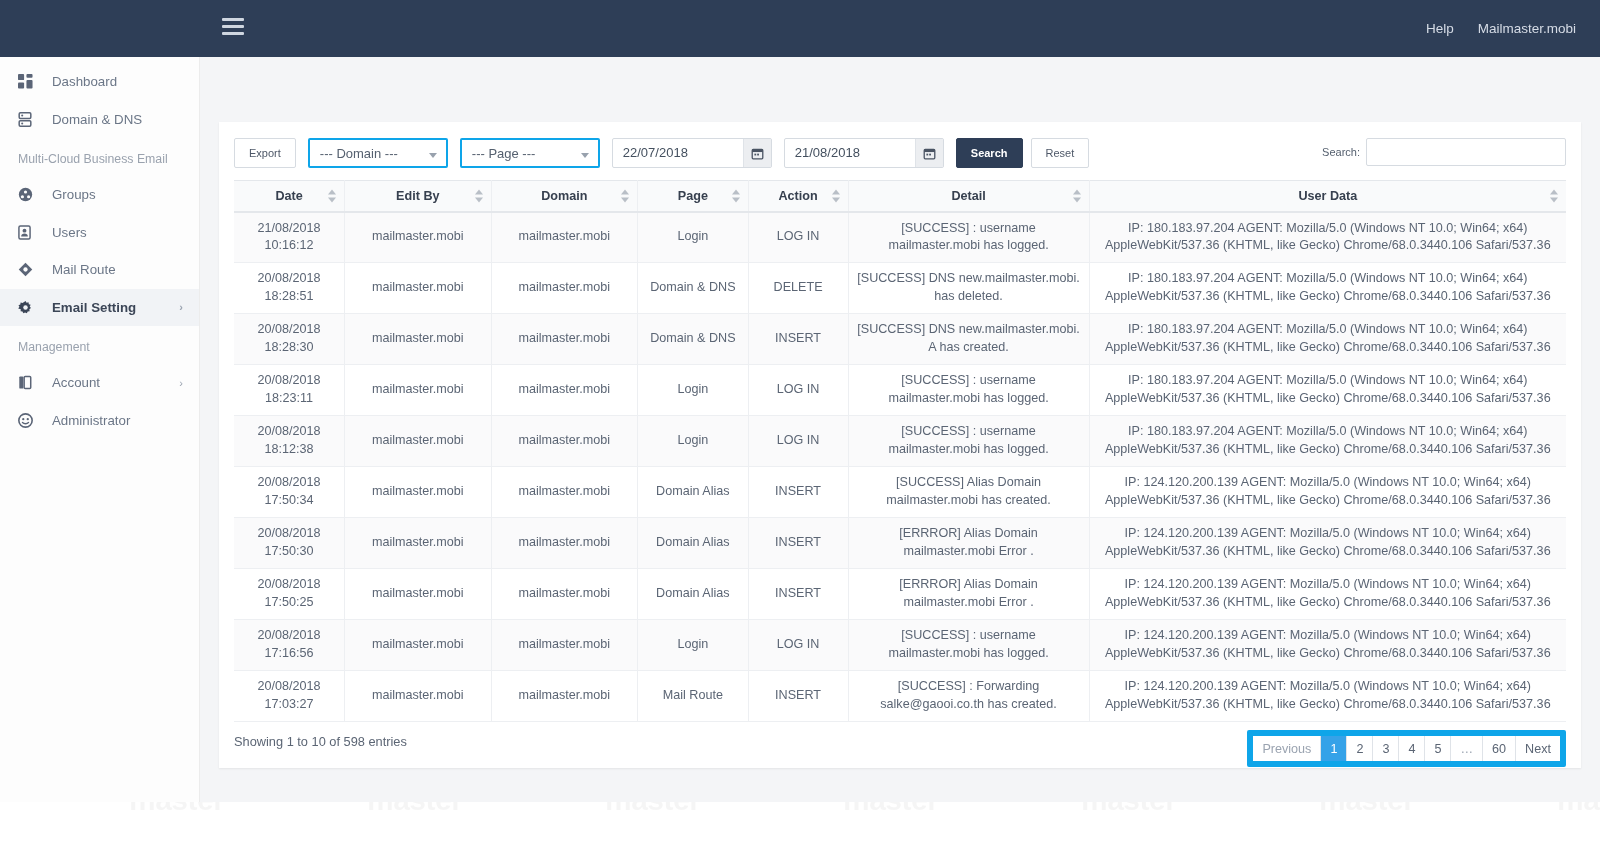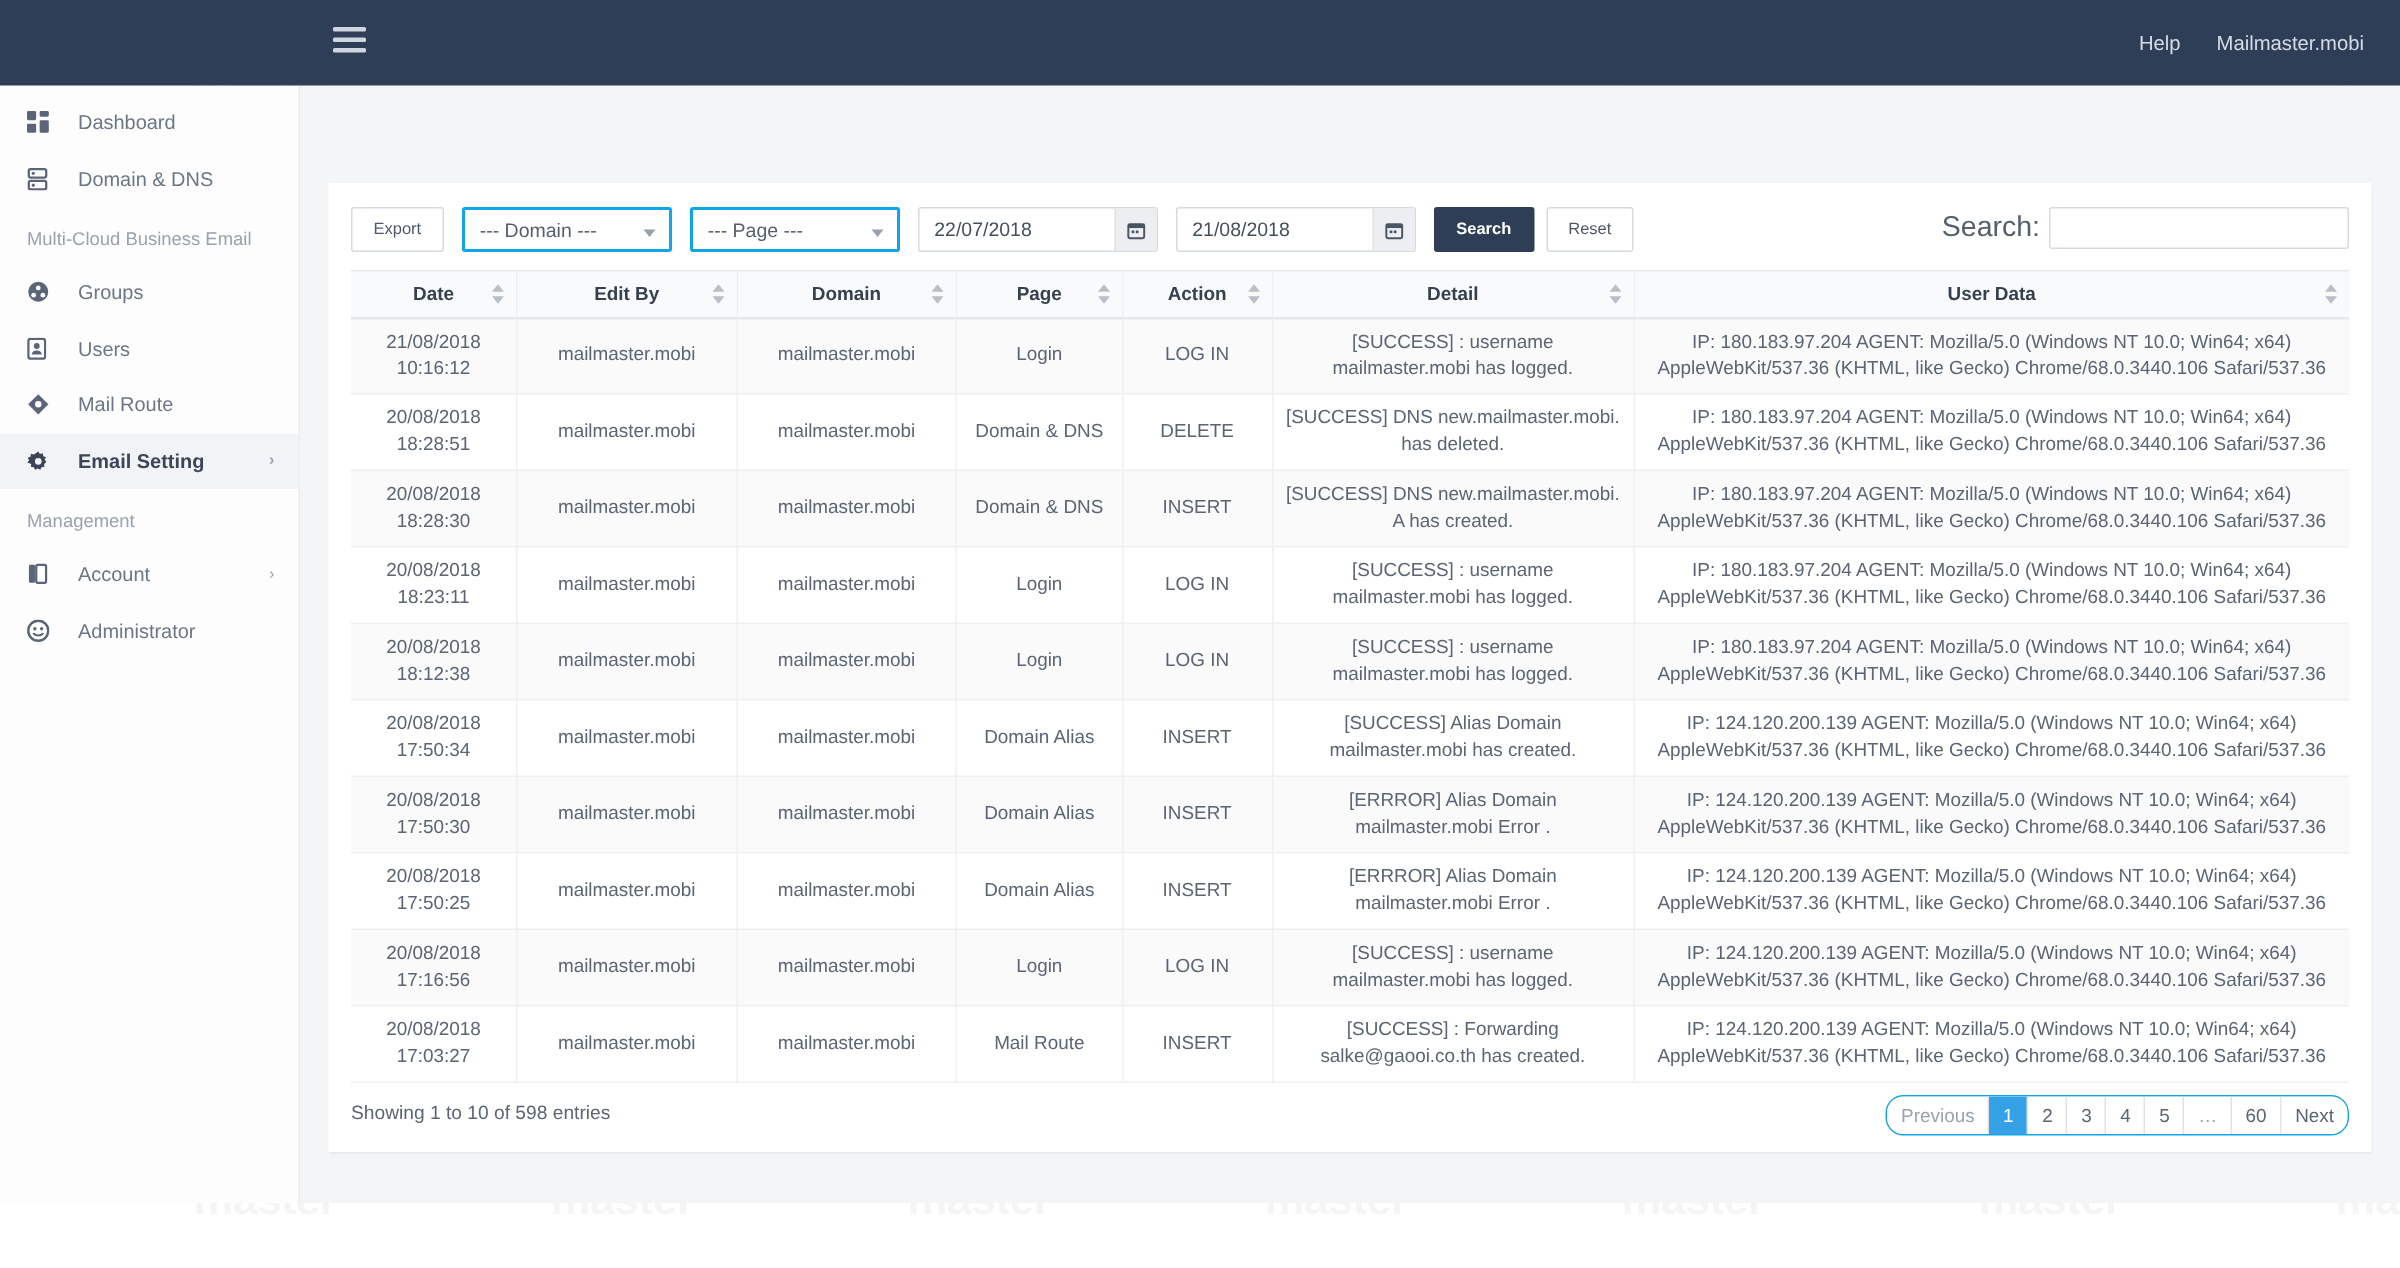--- a/index.html
+++ b/index.html
@@ -165,21 +165,21 @@
     background: #eceef1; border-left: 1px solid #dfe3e8;
     display: flex; align-items: center; justify-content: center;
     cursor: pointer;
   }
   .gap-s { margin-left: 12px; }
   .gap-xs { margin-left: 8px; }
   .search-wrap {
     position: absolute; right: 15px; top: 16px;
     display: flex; align-items: center;
   }
-  .search-wrap label { font-size: 19px; color: #55606f; margin-right: 6px; }
+  .search-wrap label { font-size: 11px; color: #55606f; margin-right: 6px; }
   .search-input {
     width: 200px; height: 28px; border: 1px solid #d6dbe1;
     border-radius: 2px; background: #fff; padding: 0 8px;
     font-size: 13px; color: #44505f;
     font-family: "Liberation Sans", sans-serif;
   }
 
   
   .tbl-wrap { padding: 0 15px; }
   table { border-collapse: collapse; width: 100%; table-layout: fixed; }
@@ -216,21 +216,21 @@
   tbody tr.odd td { background: #fafafb; }
   tbody tr.even td { background: #ffffff; }
   .nowrap2 { white-space: pre-line; }
 
   .tbl-foot {
     position: relative; padding: 12px 15px 0 15px; height: 46px;
   }
   .info { font-size: 12.8px; color: #5b6574; }
   .pager {
     position: absolute; right: 15px; top: 8px;
-    display: flex; border: 1px solid #0ea5e9; border-radius: 12px; overflow: hidden;
+    display: flex; border: 6px solid #0ea5e9; border-radius: 2px; overflow: hidden;
   }
   .pg {
     min-width: 25px; height: 25px; padding: 0 9px;
     display: flex; align-items: center; justify-content: center;
     font-size: 12.6px; color: #5b6574; background: #fff;
     border-right: 1px solid #dfe3e8; cursor: pointer;
   }
   .pg:last-child { border-right: none; }
   .pg.cur { background: #35a2e8; color: #fff; }
   .pg.disabled { color: #9aa3b0; }

